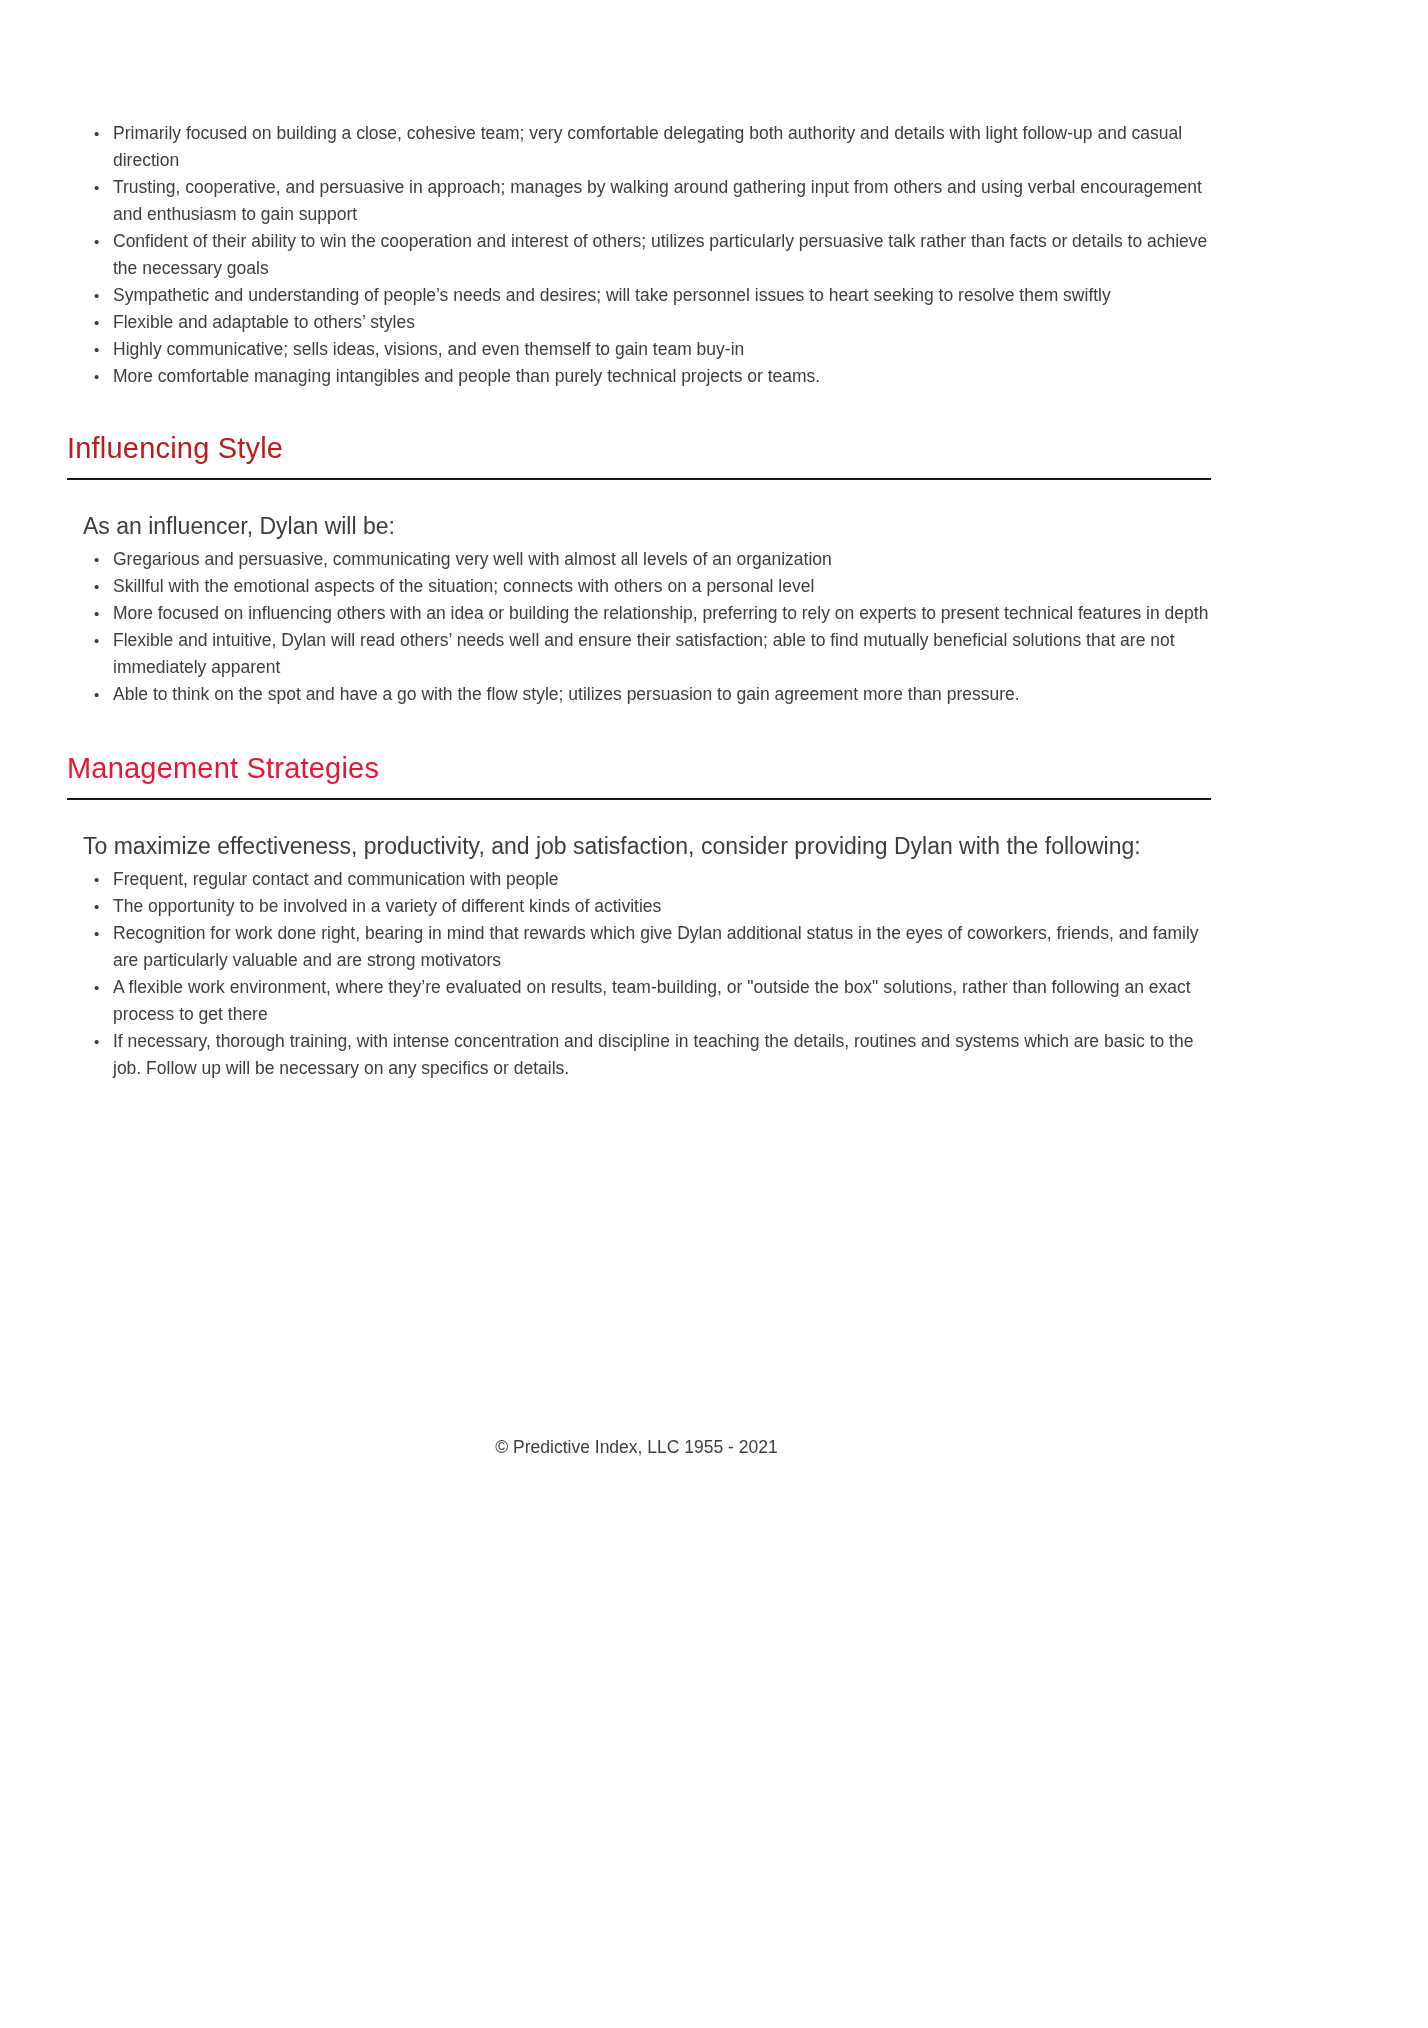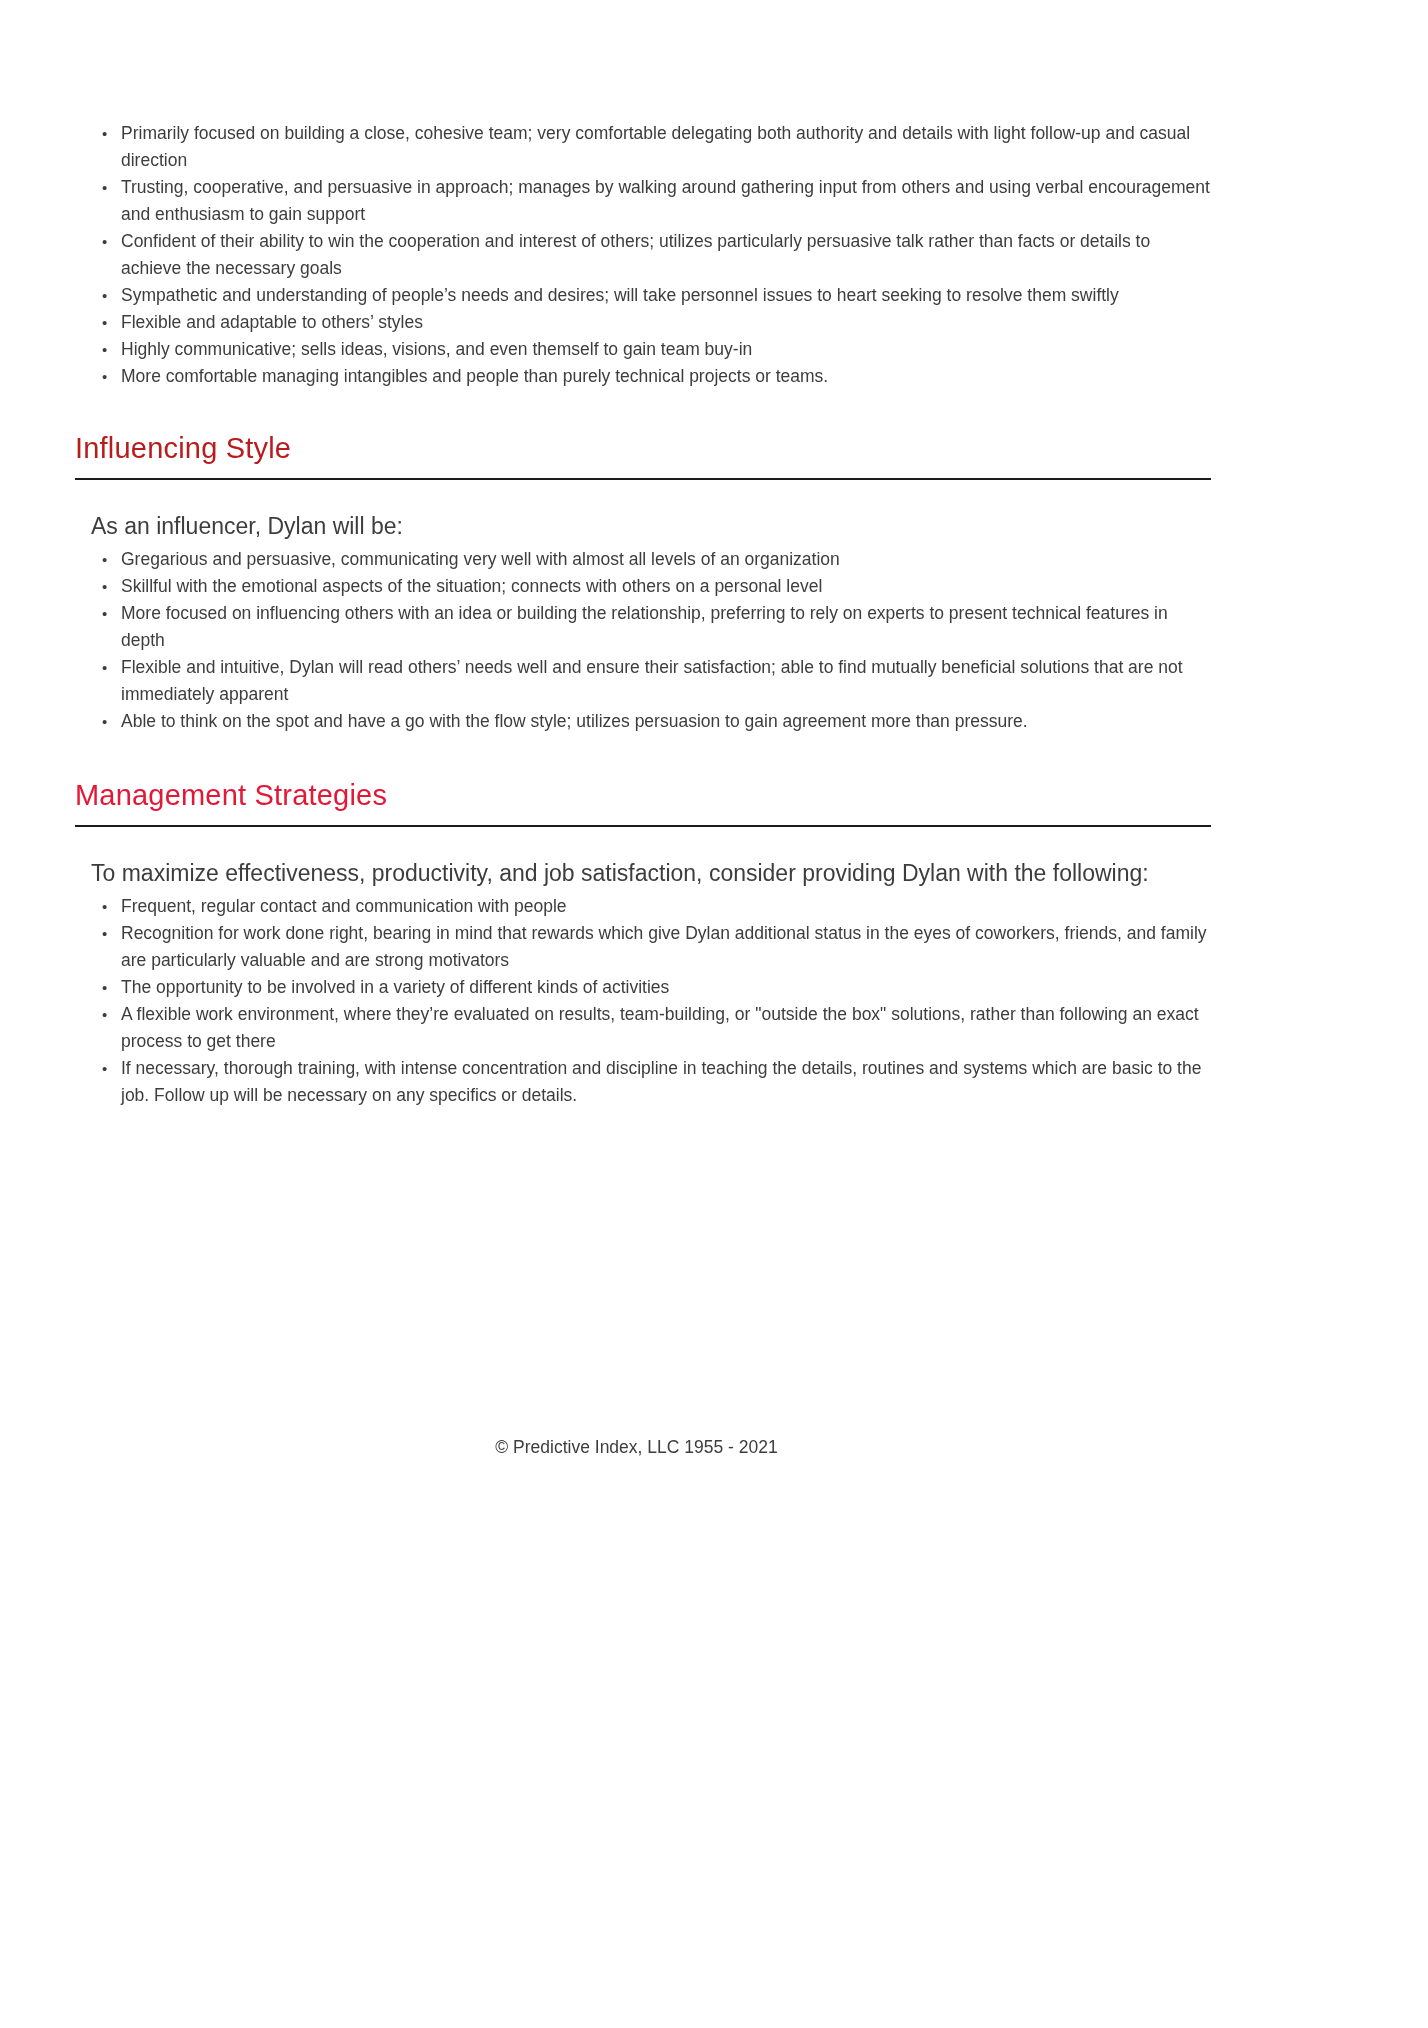--- a/index.html
+++ b/index.html
@@ -7,21 +7,20 @@
   body {
     font-family: "Liberation Sans", sans-serif;
     color: #3d3d3d;
   }
   .page {
     width: 1279px;
     height: 2028px;
     background: #ffffff;
     position: relative;
     overflow: hidden;
-    padding-left: 8px;
   }
   .content {
     padding: 120px 68px 0 67px;
   }
   .bullet-list {
     list-style: none;
     padding-left: 27px;
     font-size: 17.5px;
     line-height: 27px;
   }
@@ -100,22 +99,22 @@
         </ul>
     </div>
 
     <div class="section">
       <h2 class="section-heading accent" style="color: rgb(227, 24, 55);">Management Strategies</h2>
       <hr class="section-divider">
       <p class="section-intro">To maximize effectiveness, productivity, and job satisfaction, consider providing Dylan with the following:</p>
       <ul class="bullet-list">
 
       <li>Frequent, regular contact and communication with people</li>
+          <li>The opportunity to be involved in a variety of different kinds of activities</li>
           <li>Recognition for work done right, bearing in mind that rewards which give Dylan additional status in the eyes of coworkers, friends, and family are particularly valuable and are strong motivators</li>
-          <li>The opportunity to be involved in a variety of different kinds of activities</li>
           <li>A flexible work environment, where they’re evaluated on results, team-building, or "outside the box" solutions, rather than following an exact process to get there</li>
           <li>If necessary, thorough training, with intense concentration and discipline in teaching the details, routines and systems which are basic to the job. Follow up will be necessary on any specifics or details.</li>
         </ul>
     </div>
 
   </div>
 
   <div class="footer">© Predictive Index, LLC 1955 - 2021</div>
 </div>
 

